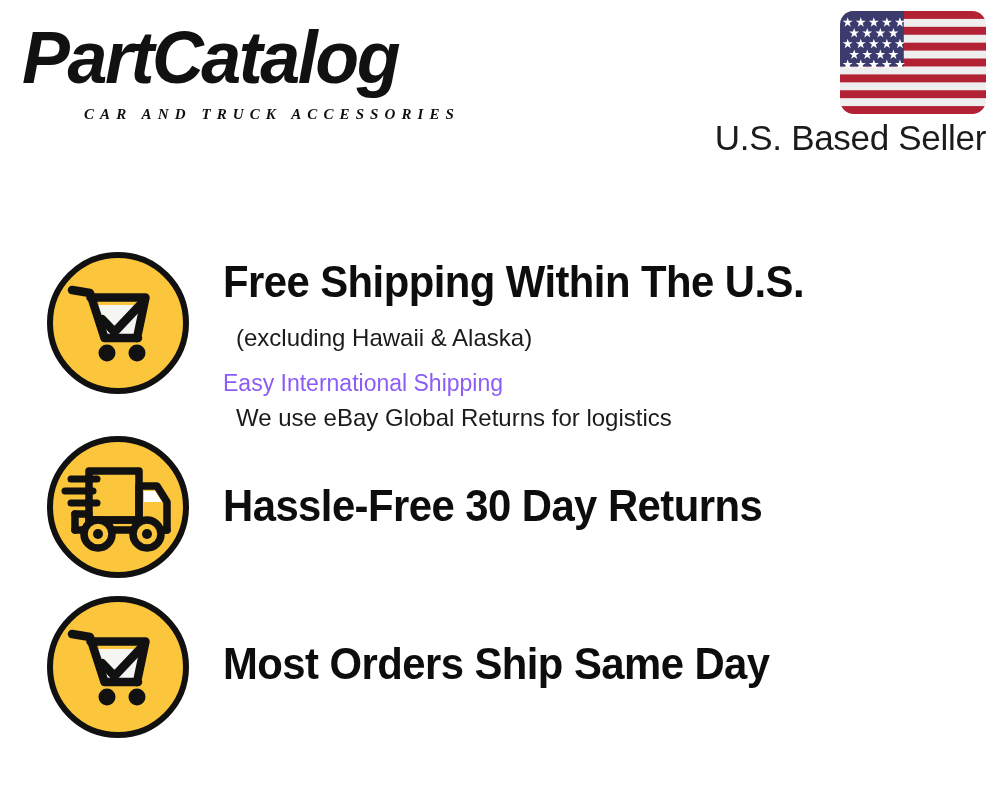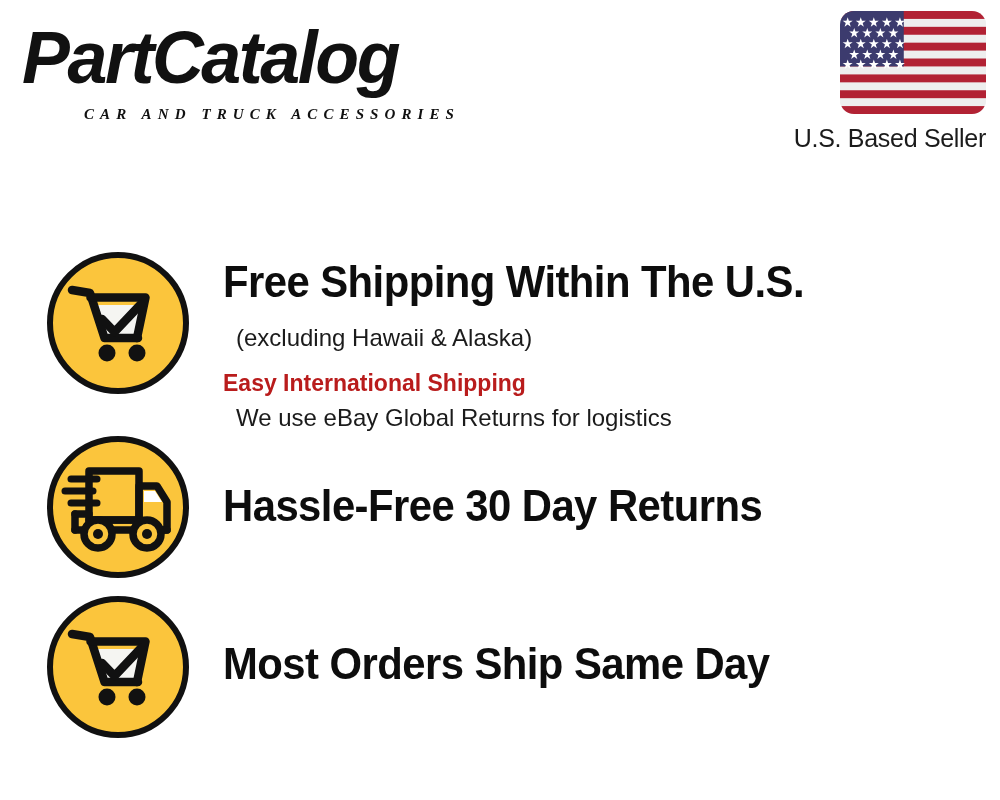--- a/index.html
+++ b/index.html
@@ -75,21 +75,21 @@
     display: block;
     width: 146px;
     height: 103px;
   }
   .seller-note {
     position: absolute;
     right: 14px;
     top: 117px;
     font-family: "Liberation Sans", sans-serif;
     font-weight: normal;
-    font-size: 25px;
+    font-size: 35px;
     line-height: 42px;
     letter-spacing: -0.3px;
     color: #1b1b1b;
     white-space: nowrap;
     text-align: right;
   }
 
   
   .features {
     position: absolute;
@@ -143,24 +143,24 @@
     font-family: "Liberation Sans", sans-serif;
     font-weight: normal;
     font-size: 24px;
     line-height: 33px;
     color: #1b1b1b;
     white-space: nowrap;
     margin: 13px;
   }
   .sub-strong {
     font-family: "Liberation Sans", sans-serif;
-    font-weight: bold;
+    font-weight: normal;
     font-size: 23px;
     line-height: 32px;
-    color: #b91c1c;
+    color: #8b5cf6;
     white-space: nowrap;
     margin: 0;
   }
 
   .row-0 .feature-text { top: 6px; }
   .row-0 .headline { margin-bottom: 4px; }
   .row-0 .sub-note.intl-note { margin-top: 2px; }
   .row-0 .sub-strong { margin-top: 9px; }
 
   .row-1 .feature-text { top: 46px; }

